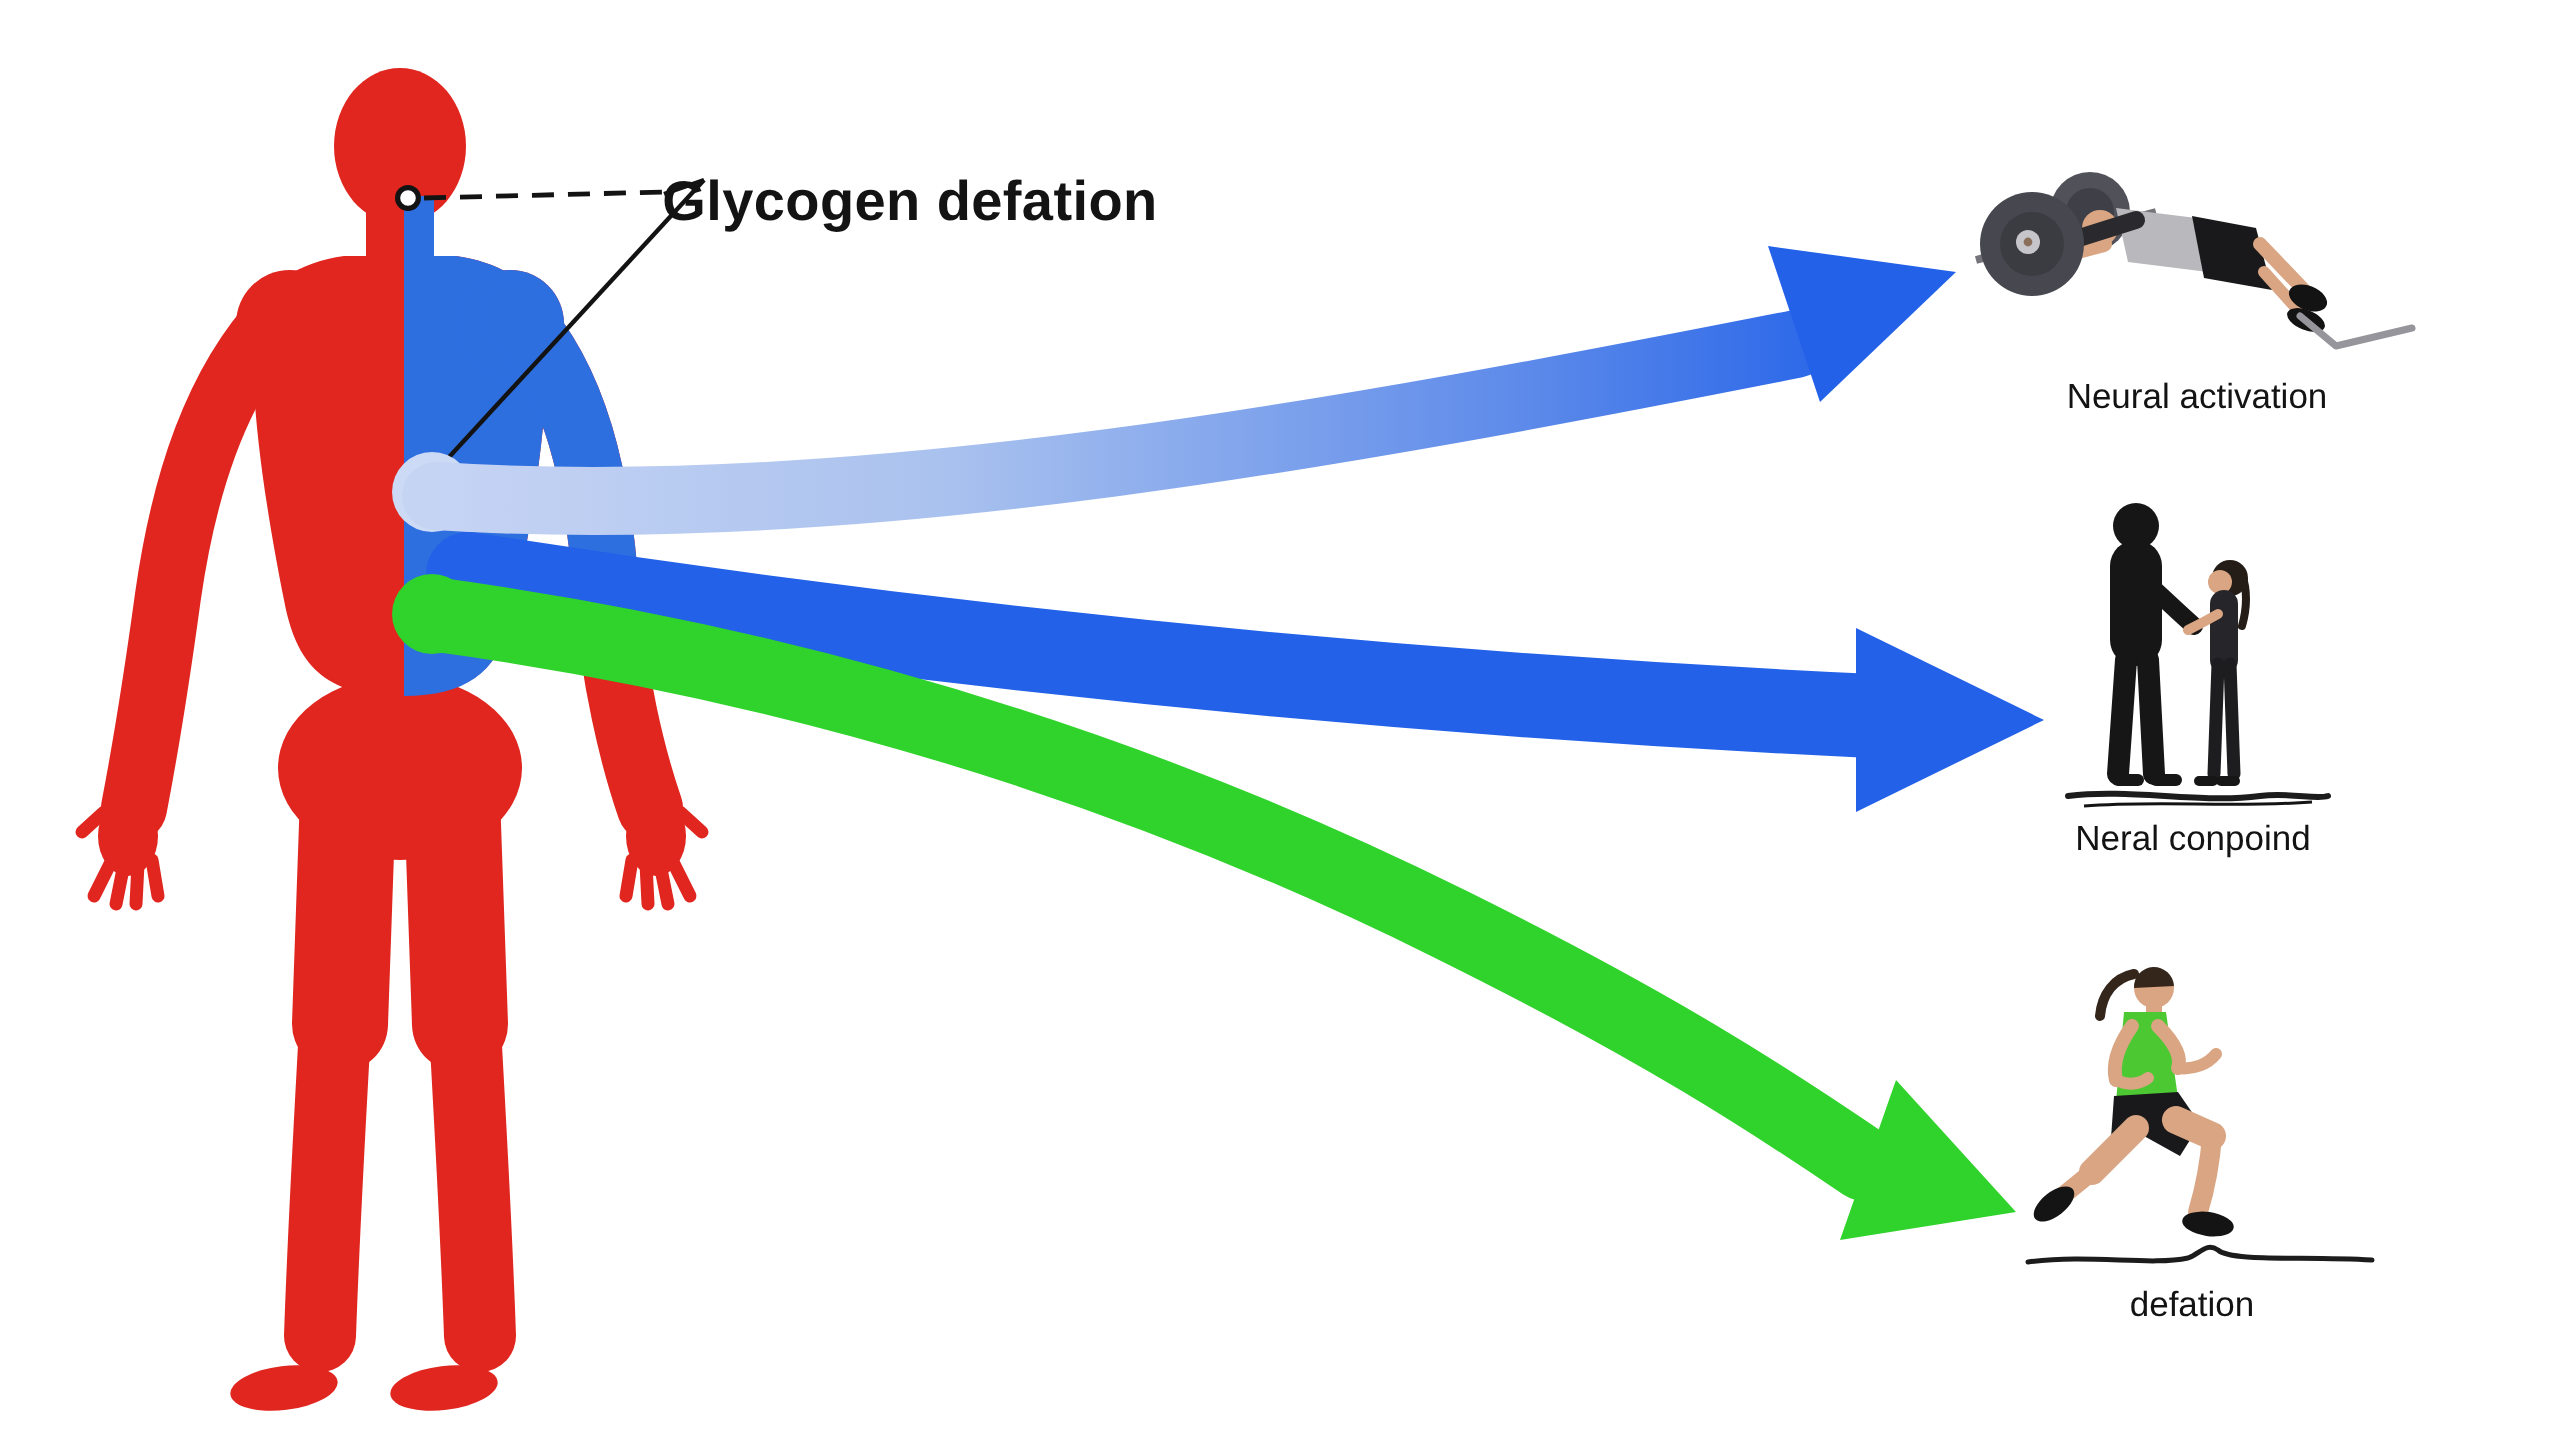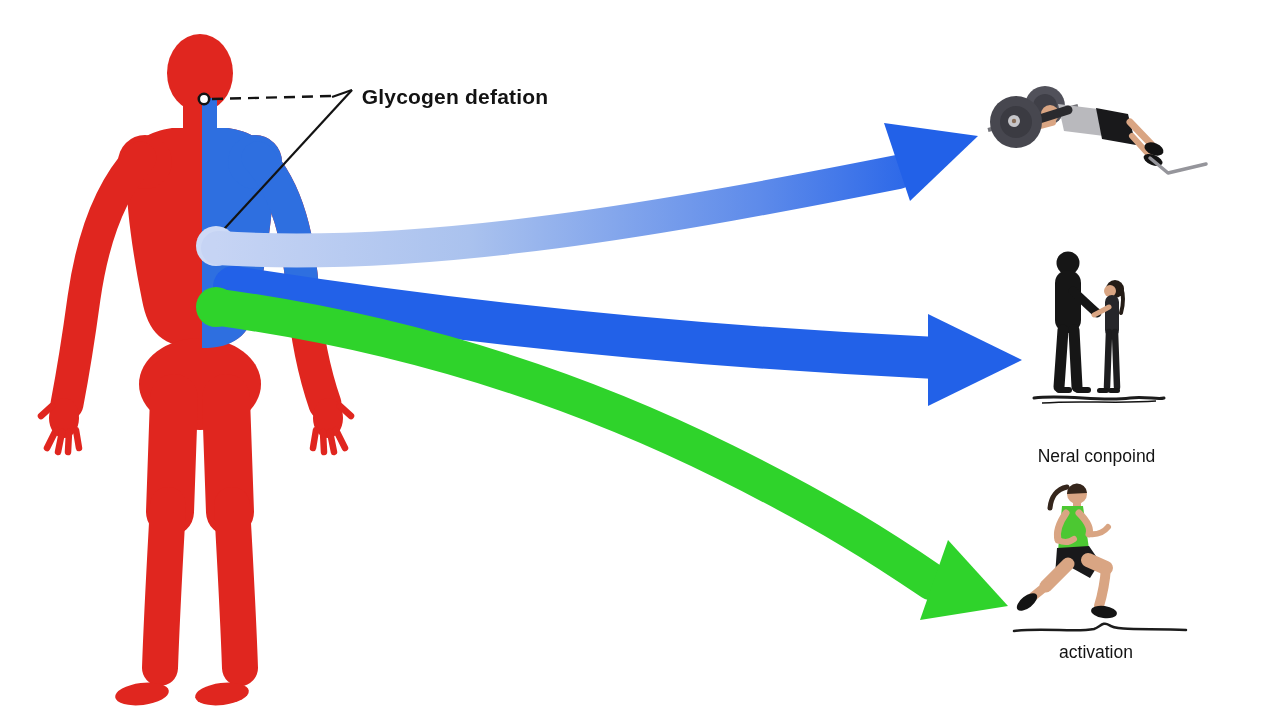--- a/index.html
+++ b/index.html
@@ -1,23 +1,23 @@
 <!DOCTYPE html>
 <html><head>
 <meta charset="utf-8">
 <style>
   html,body{margin:0;padding:0;background:#ffffff;}
   .stage{position:relative;width:1280px;height:720px;background:#ffffff;overflow:hidden;
          font-family:"Liberation Sans", sans-serif;}
   .stage svg{position:absolute;left:0;top:0;width:1280px;height:720px;}
   .lbl{position:absolute;color:#131313;text-align:center;}
-  .callout-title{left:325px;top:85px;width:260px;font-size:21px;font-weight:700;letter-spacing:.2px;}
+  .callout-title{left:325px;top:85px;width:260px;font-size:28px;font-weight:700;letter-spacing:.2px;}
   .callout-sub{left:325px;top:111px;width:260px;font-size:18px;}
   .lbl-1{left:1006px;top:188px;width:185px;font-size:17.5px;}
-  .lbl-2{left:1004px;top:409px;width:185px;font-size:17.5px;margin-top:37px;}
+  .lbl-2{left:1004px;top:409px;width:185px;font-size:17.5px;}
   .lbl-3{left:988px;top:641px;width:216px;font-size:17.5px;line-height:23px;}
 </style>
 </head>
 <body>
 
 <div class="stage">
 <svg viewBox="0 0 1280 720">
 
   <defs>
     <linearGradient id="gradTop" gradientUnits="userSpaceOnUse" x1="216" y1="0" x2="940" y2="0">
@@ -148,17 +148,18 @@
     <path d="M 1106 568 C 1105 582 1102 596 1099 606" fill="none" stroke="#d9a583" stroke-width="10" stroke-linecap="round"></path>
     <ellipse cx="1104" cy="612" rx="13" ry="6" transform="rotate(8 1104 612)" fill="#141414"></ellipse>
     <path d="M 1068 564 L 1046 586" fill="none" stroke="#d9a583" stroke-width="13" stroke-linecap="round"></path>
     <path d="M 1046 586 L 1030 599" fill="none" stroke="#d9a583" stroke-width="9" stroke-linecap="round"></path>
     <ellipse cx="1027" cy="602" rx="12" ry="6" transform="rotate(-38 1027 602)" fill="#141414"></ellipse>
     <path d="M 1014 631 C 1045 627 1075 633 1094 629 C 1100 627 1103 621 1109 625 C 1116 631 1150 628 1186 630" fill="none" stroke-width="2.5" stroke-linecap="round" stroke="#1C1C1C"></path>
   </g>
 </svg>
 
   <div class="lbl callout-title">Glycogen defation</div>
+  <div class="lbl lbl-1">Neural activation</div>
   <div class="lbl lbl-2">Neral conpoind</div>
   <div class="lbl lbl-3">
-    <div>activation</div>
+    <div>defation</div>
   </div>
 </div>
 
 </body></html>

